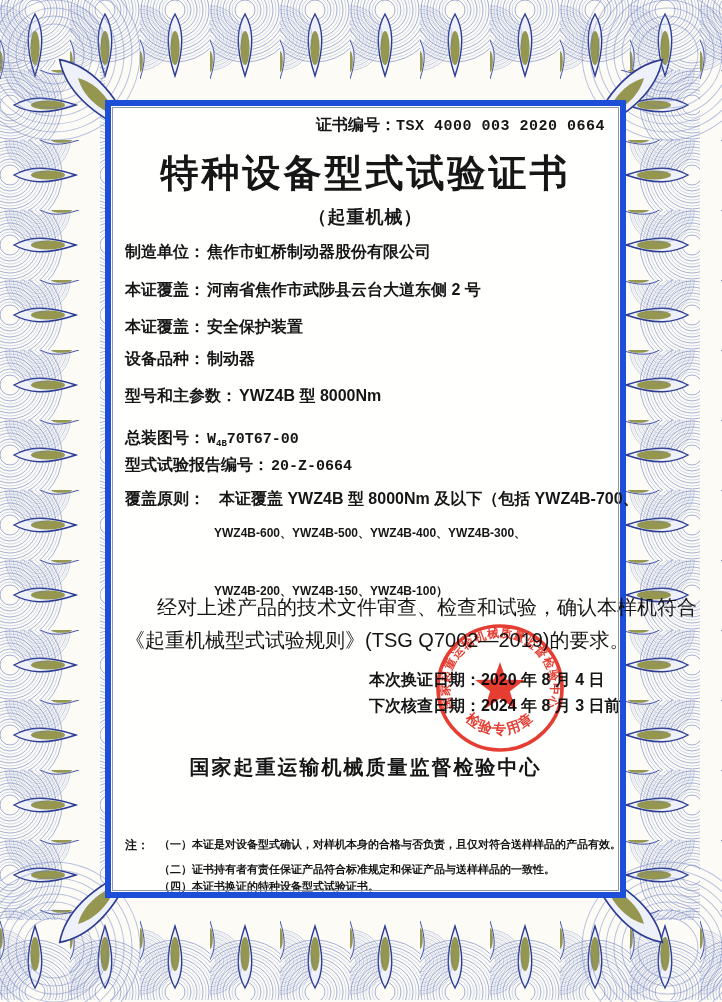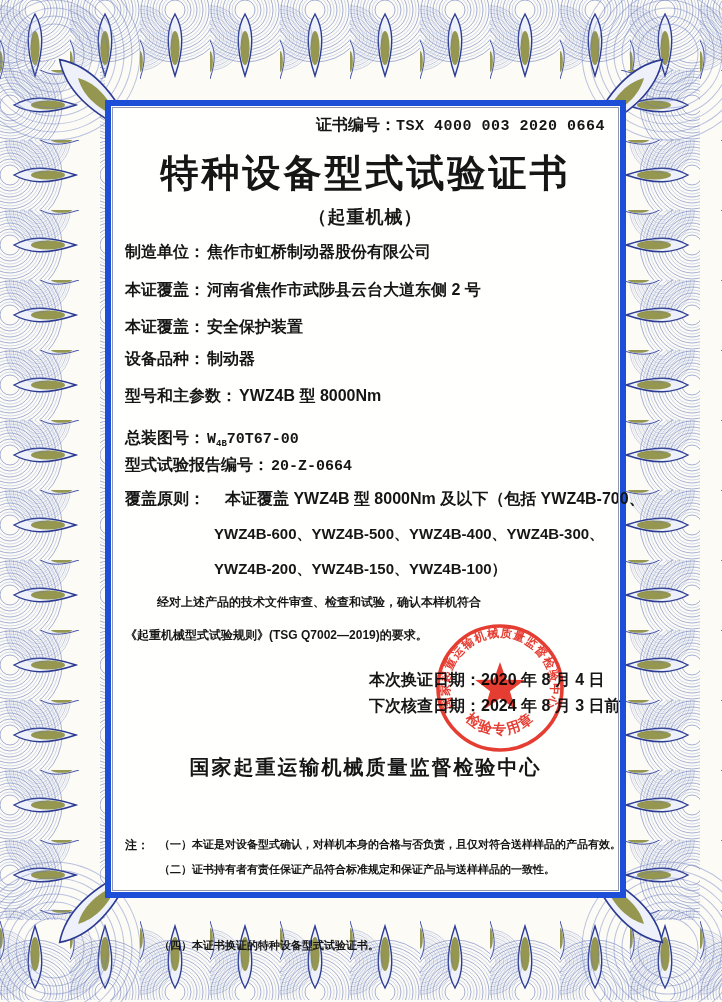--- a/index.html
+++ b/index.html
@@ -21,31 +21,31 @@
   .certno{top:9px;right:15px;font-size:16px;font-weight:bold;}
   .certno .num{font-family:"Liberation Mono","DejaVu Sans Mono",monospace;font-size:15px;letter-spacing:.5px;}
   .title{top:42px;left:0;width:100%;text-align:center;font-size:38px;font-weight:bold;letter-spacing:3px;}
   .subtitle{top:99px;left:0;width:100%;text-align:center;font-size:18px;font-weight:bold;letter-spacing:1px;}
   .row{left:14px;font-size:16px;font-weight:bold;}
   .row .val{margin-left:2px;}
   .mono{font-family:"Liberation Mono","DejaVu Sans Mono",monospace;font-size:15px;font-weight:bold;}
   sub.dwg{font-size:9px;vertical-align:-3px;}
   .r1{top:136px}.r2{top:174px}.r3{top:211px}.r4{top:243px}
   .r5{top:280px}.r6{top:322px}.r7{top:349px}.r8{top:383px}
-  .cont{left:103px;font-size:15px;font-weight:bold;}
-  .c1{top:419px}.c2{top:454px}
-  .stmt{font-size:12px;font-weight:bold;}
+  .cont{left:103px;font-size:12px;font-weight:bold;}
+  .c1{top:419px}.c2{top:477px}
+  .stmt{font-size:20px;font-weight:normal;}
   .s1{top:488px;left:46px;}
   .s2{top:521px;left:14px;}
   .dateline{left:258px;font-size:16px;font-weight:bold;}
   .d1{top:564px}.d2{top:590px}
   .issuer{top:648px;left:0;width:100%;text-align:center;font-size:20px;font-weight:bold;letter-spacing:2px;}
   .note{font-size:11px;font-weight:bold;}
   .nlab{left:14px;top:731px;font-size:12px;}
-  .n1{left:48px;top:731px}.n2{left:48px;top:756px}.n3{left:48px;top:778px}.n4{left:48px;top:832px}
+  .n1{left:48px;top:731px}.n2{left:48px;top:756px}.n3{left:48px;top:778px}.n4{left:48px;top:773px}
   .seal{
     position:absolute;left:308px;top:499px;width:162px;height:166px;
     opacity:.9;mix-blend-mode:multiply;pointer-events:none;
   }
 </style>
 </head>
 <body>
 
 <svg class="border-art" width="722" height="1002" viewBox="0 0 722 1002" xmlns="http://www.w3.org/2000/svg">
   <defs>
@@ -138,21 +138,21 @@
     <span>型号和主参数：</span><span class="val">YWZ4B 型 8000Nm</span>
   </div>
   <div class="abs row r6">
     <span>总装图号：</span><span class="val mono"><span>W</span><sub class="dwg">4B</sub><span>70T67-00</span></span>
   </div>
   <div class="abs row r7">
     <span>型式试验报告编号：</span><span class="val mono">20-Z-0664</span>
   </div>
 
   <div class="abs row r8">
-    <span>覆盖原则：</span><span class="val" style="margin-left:20px">本证覆盖 YWZ4B 型 8000Nm 及以下（包括 YWZ4B-700、</span>
+    <span>覆盖原则：</span><span class="val" style="margin-left:14px">本证覆盖 YWZ4B 型 8000Nm 及以下（包括 YWZ4B-700、</span>
   </div>
   <div class="abs cont c1">YWZ4B-600、YWZ4B-500、YWZ4B-400、YWZ4B-300、</div>
   <div class="abs cont c2">YWZ4B-200、YWZ4B-150、YWZ4B-100）</div>
 
   <div class="abs stmt s1">经对上述产品的技术文件审查、检查和试验，确认本样机符合</div>
   <div class="abs stmt s2">《起重机械型式试验规则》(TSG Q7002—2019)的要求。</div>
 
   <div class="abs dateline d1">
     <span>本次换证日期：</span><span>2020 年 8 月 4 日</span>
   </div>

